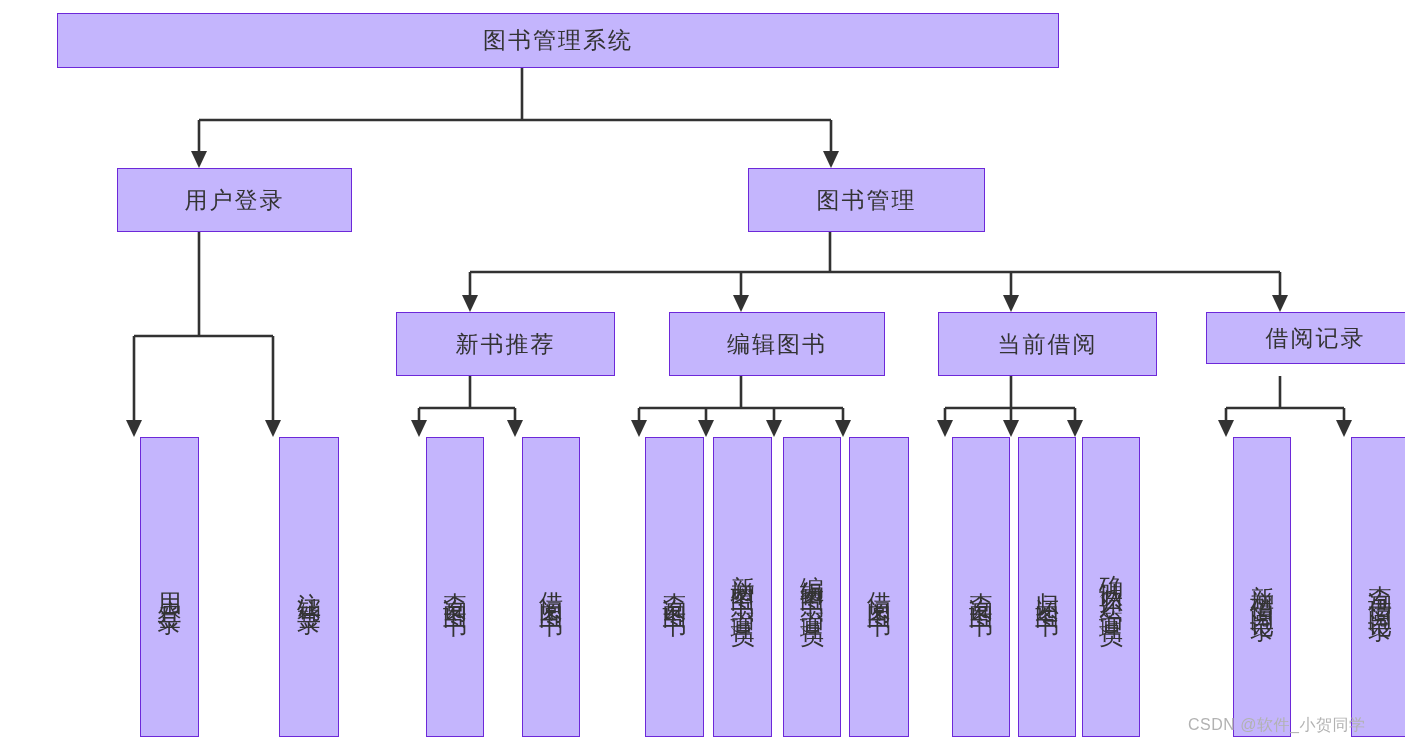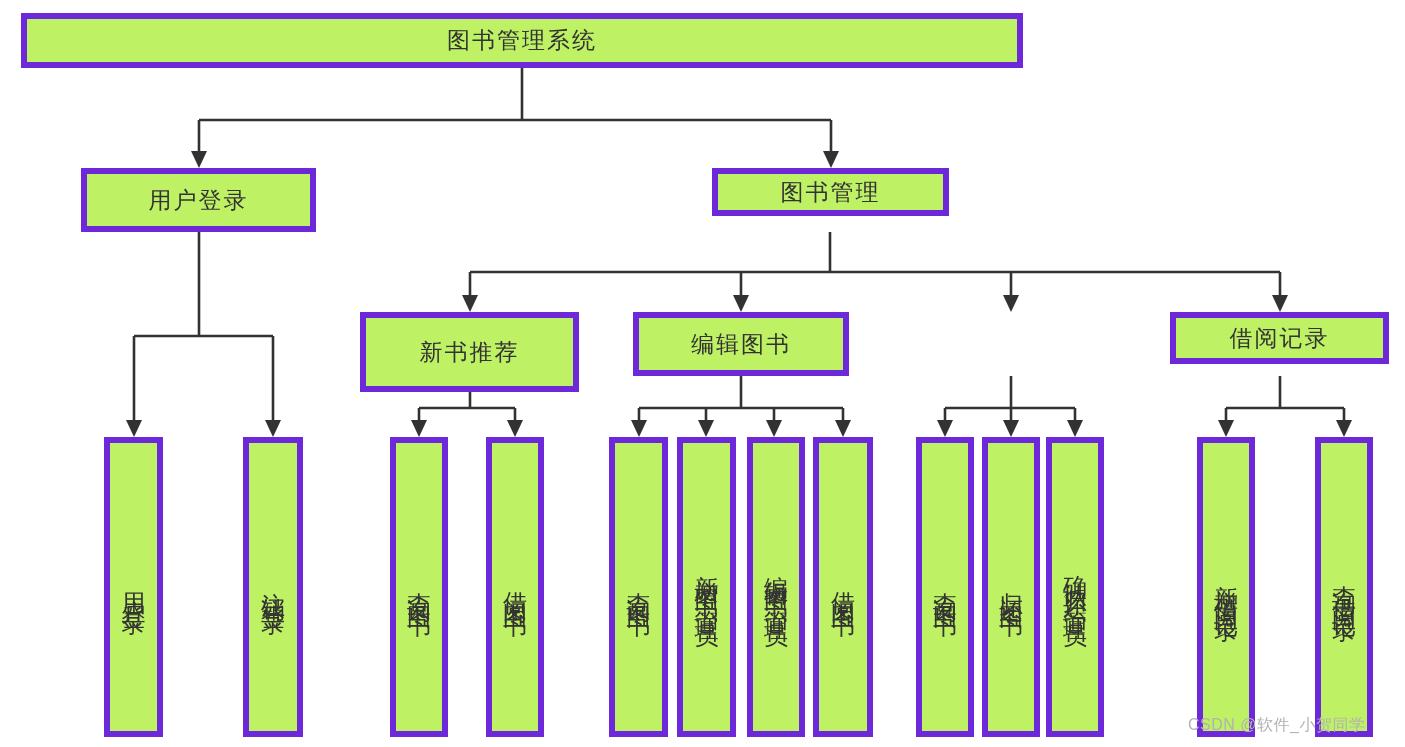--- a/index.html
+++ b/index.html
@@ -1,40 +1,40 @@
 <!DOCTYPE html>
 <html><head>
 <meta charset="utf-8">
 <style>
   html,body{margin:0;padding:0;background:#fff;}
   #canvas{
     position:relative;width:1405px;height:747px;background:#fff;overflow:hidden;
     font-family:"Liberation Sans","DejaVu Sans",sans-serif;color:#333;
   }
   .node{
-    position:absolute;box-sizing:border-box;border:6px solid #6d28d9;background:#bef264;
-    display:flex;align-items:center;justify-content:center;
+    position:absolute;box-sizing:border-box;border:1px solid #6d28d9;background:#c4b5fd;
+    display:flex;align-items:center;justify-content:center;margin-left:36px;
   }
   .hbox{font-size:23px;letter-spacing:2px;white-space:nowrap;}
   .vbox{
     writing-mode:vertical-rl;text-orientation:mixed;
     font-size:24px;letter-spacing:7px;line-height:1;
   }
   #connectors{position:absolute;left:0;top:0;}
   #connectors path{stroke:#323232;stroke-width:2.6;fill:none;}
   #connectors polygon{fill:#323232;stroke:none;}
   #watermark{
     position:absolute;left:1188px;top:715px;font-size:16px;letter-spacing:0.5px;
     color:#b2b2b2;white-space:nowrap;
   }
   
   #n-root{left:21px;top:13px;width:1002px;height:55px;}
   #n-user-login{left:81px;top:168px;width:235px;height:64px;}
-  #n-book-mgmt{left:712px;top:168px;width:237px;height:48px;}
-  #n-new-book{left:360px;top:312px;width:219px;height:80px;}
+  #n-book-mgmt{left:712px;top:168px;width:237px;height:64px;}
+  #n-new-book{left:360px;top:312px;width:219px;height:64px;}
   #n-book-borrow{left:633px;top:312px;width:216px;height:64px;}
   #n-cur-borrow{left:902px;top:312px;width:219px;height:64px;}
   #n-borrow-rec{left:1170px;top:312px;width:219px;height:52px;}
   .leaf{top:437px;height:300px;}
   #l1{left:104px;width:59px;} #l2{left:243px;width:60px;}
   #l3{left:390px;width:58px;} #l4{left:486px;width:58px;}
   #l5{left:609px;width:59px;} #l6{left:677px;width:59px;}
   #l7{left:747px;width:58px;} #l8{left:813px;width:60px;}
   #l9{left:916px;width:58px;} #l10{left:982px;width:58px;}
   #l11{left:1046px;width:58px;} #l12{left:1197px;width:58px;}
@@ -81,20 +81,21 @@
     <polygon points="1336,420 1352,420 1344,437"></polygon>
   </svg>
 
   <div class="node hbox" id="n-root">图书管理系统</div>
 
   <div class="node hbox" id="n-user-login">用户登录</div>
   <div class="node hbox" id="n-book-mgmt">图书管理</div>
 
   <div class="node hbox" id="n-new-book">新书推荐</div>
   <div class="node hbox" id="n-book-borrow">编辑图书</div>
+  <div class="node hbox" id="n-cur-borrow">当前借阅</div>
   <div class="node hbox" id="n-borrow-rec">借阅记录</div>
 
   <div class="node vbox leaf" id="l1">用户登录</div>
   <div class="node vbox leaf" id="l2">注销登录</div>
   <div class="node vbox leaf" id="l3">查询图书</div>
   <div class="node vbox leaf" id="l4">借阅图书</div>
   <div class="node vbox leaf" id="l5">查询图书</div>
   <div class="node vbox leaf" id="l6">新增图书（管理员）</div>
   <div class="node vbox leaf" id="l7">编辑图书（管理员）</div>
   <div class="node vbox leaf" id="l8">借阅图书</div>

